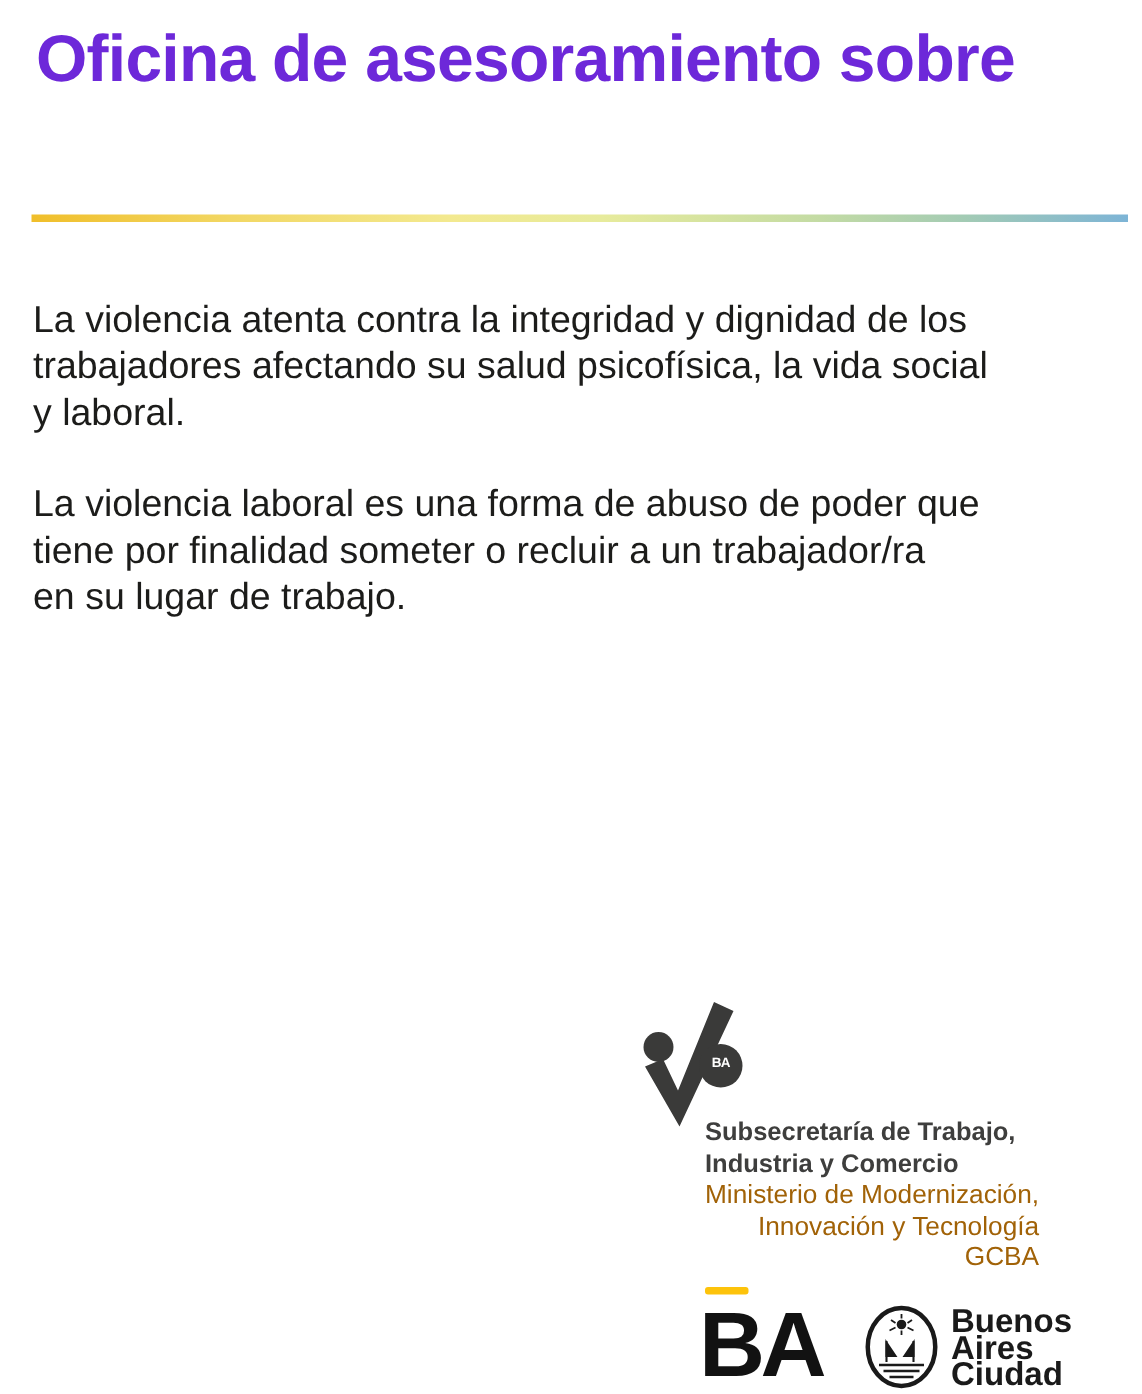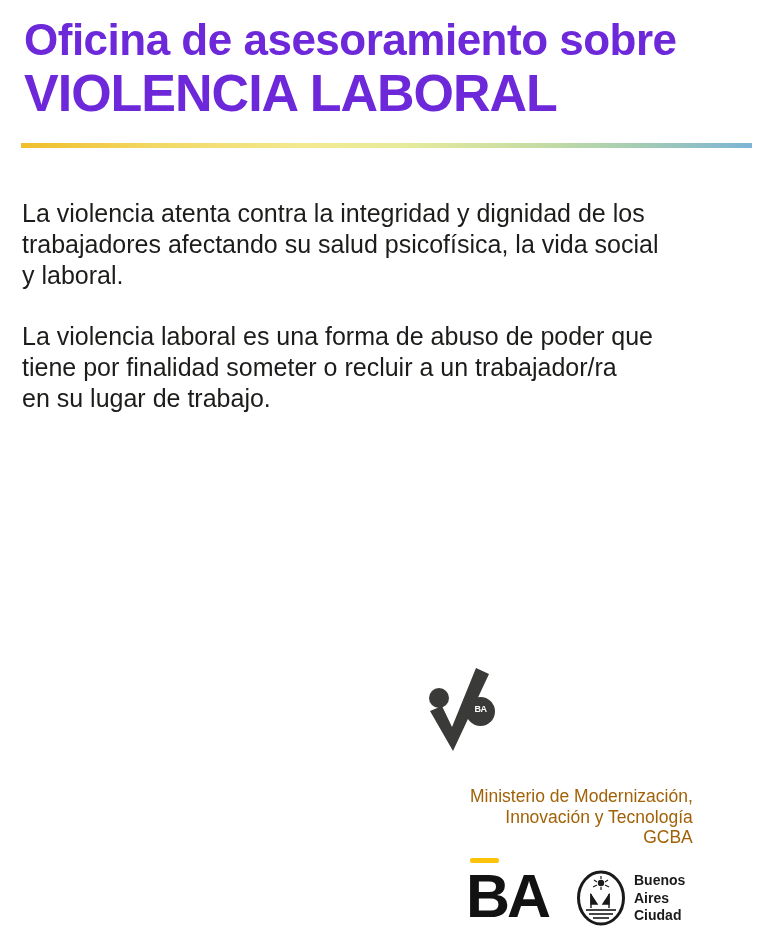--- a/index.html
+++ b/index.html
@@ -59,51 +59,52 @@
   
   .ba-dash{position:absolute;left:470px;top:858px;width:29px;height:5px;background:#fdc30b;border-radius:2px;}
   .ba-text{
     position:absolute;left:466px;top:866px;
     font-size:61px;font-weight:bold;letter-spacing:-3px;line-height:61px;
     color:#121212;
   }
   .seal{position:absolute;left:576px;top:870px;}
   .city-text{
     position:absolute;left:634px;top:872px;
-    font-size:14px;font-weight:bold;line-height:17.6px;
+    font-size:22px;font-weight:bold;line-height:17.6px;
     color:#1a1a1a;white-space:pre-line;
   }
 </style>
 </head>
 <body>
 
 <div class="page">
 
   <h1 class="title">
     <span class="t1">Oficina de asesoramiento sobre</span>
-    <span class="t2">VIOLENCIA LABORAL</span>
   </h1>
 
   <div class="rule"></div>
 
   <div class="bodytext">
     <p>La violencia atenta contra la integridad y dignidad de los
 trabajadores afectando su salud psicofísica, la vida social
 y laboral.</p>
     <p>La violencia laboral es una forma de abuso de poder que
 tiene por finalidad someter o recluir a un trabajador/ra
 en su lugar de trabajo.</p>
   </div>
 
   <div class="brand">
     <svg class="check-icon" width="78" height="88" viewBox="0 0 78 88">
       <circle cx="16" cy="33" r="10" fill="#3a3a39"></circle>
       <polygon points="7,46 19,41 29,62 53,3 66,9 30,86" fill="#3a3a39"></polygon>
     </svg>
     <div class="logo-word"><span class="logo-o"><span class="mini-ba">BA</span></span></div>
+    <div class="org-bold">Subsecretaría de Trabajo,
+Industria y Comercio</div>
     <div class="org-reg">Ministerio de Modernización,
 Innovación y Tecnología
 GCBA</div>
   </div>
 
   <div class="ba-dash"></div>
   <div class="ba-text">BA</div>
 
   <svg class="seal" width="50" height="57" viewBox="0 0 50 57">
     <ellipse cx="25" cy="28" rx="22.5" ry="26" fill="none" stroke="#1a1a1a" stroke-width="3"></ellipse>

